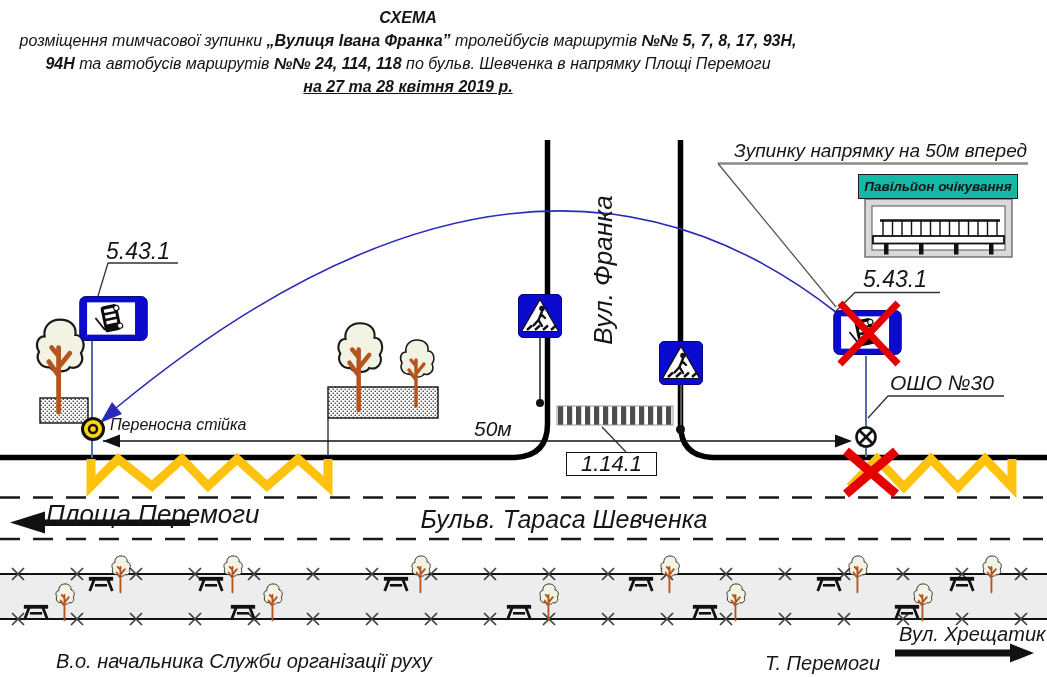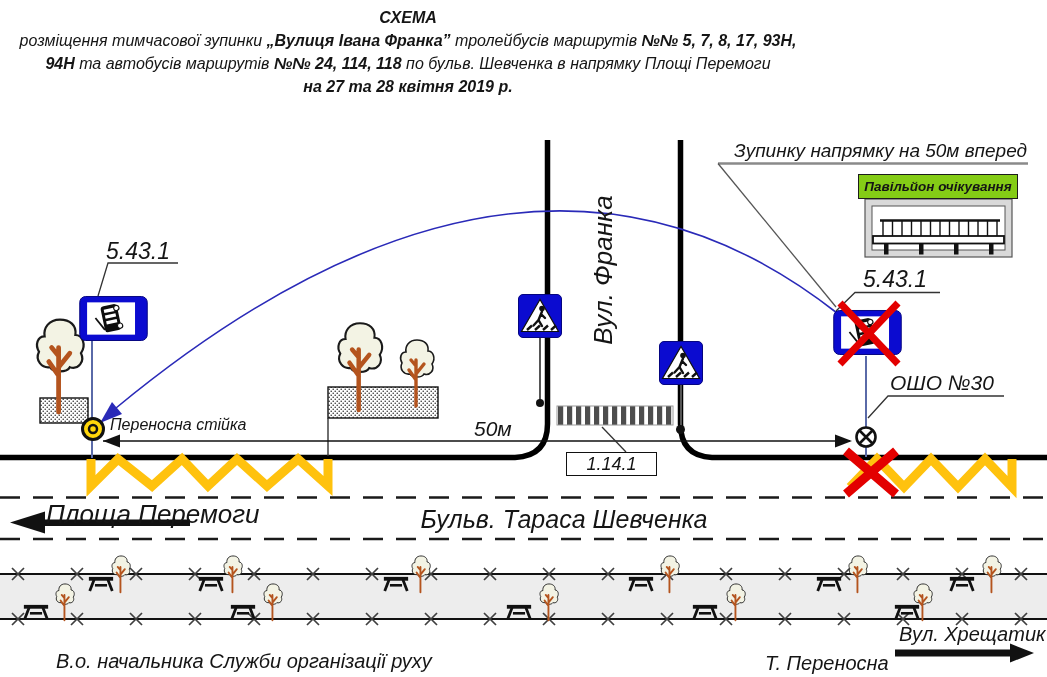--- a/index.html
+++ b/index.html
@@ -3,23 +3,23 @@
 <meta charset="utf-8">
 <style>
   html,body{margin:0;padding:0;background:#fff;}
   .page{position:relative;width:1047px;height:677px;background:#fff;overflow:hidden;
         font-family:"Liberation Sans",sans-serif;color:#151515;}
   svg{position:absolute;left:0;top:0;}
   .lbl{position:absolute;font-style:italic;white-space:nowrap;line-height:1.12;color:#151515;}
   .b{font-weight:bold;}
   .title-block{position:absolute;left:0;top:6px;width:816px;text-align:center;
                font-style:italic;font-size:16px;line-height:23px;}
-  .title-block .underlined{}
+  .title-block .underlined{text-decoration:underline;}
   .pavilion-label{display:flex;align-items:center;justify-content:center;
-                  background:#84cc16;border:1.6px solid #1c1c1c;font-weight:bold;
+                  background:#14b8a6;border:1.6px solid #1c1c1c;font-weight:bold;
                   font-size:13.5px;font-style:italic;}
   .boxed{display:flex;align-items:center;justify-content:center;background:#fff;
          border:1.6px solid #111;}
   .rot{transform:rotate(-90deg);transform-origin:center center;text-align:center;}
 </style>
 </head>
 <body>
 
 <div class="page">
 
@@ -232,26 +232,26 @@
   <div class="lbl" style="left:106px;top:239px;font-size:23px;">5.43.1</div>
 
   <div class="lbl" style="left:863px;top:267px;font-size:23px;">5.43.1</div>
 
   <div class="lbl" style="left:890px;top:371px;font-size:21px;">ОШО №30</div>
 
   <div class="lbl" style="left:110px;top:416px;font-size:16px;">Переносна стійка</div>
 
   <div class="lbl" style="left:474px;top:417px;font-size:21px;">50м</div>
 
-  <div class="lbl boxed" style="left:566px;top:452px;width:89px;height:22px;font-size:18px;font-style:italic;">1.14.1</div>
+  <div class="lbl boxed" style="left:566px;top:452px;width:89px;height:22px;font-size:22px;font-style:italic;">1.14.1</div>
 
   <div class="lbl rot" style="left:530px;top:254px;width:150px;height:32px;font-size:26px;">Вул. Франка</div>
 
   <div class="lbl" style="left:46px;top:500px;font-size:26px;">Площа Перемоги</div>
 
   <div class="lbl" style="left:420px;top:505px;width:288px;text-align:center;font-size:25px;">Бульв. Тараса Шевченка</div>
 
   <div class="lbl" style="left:899px;top:623px;font-size:20px;">Вул. Хрещатик</div>
 
   <div class="lbl" style="left:40px;top:650px;font-size:20px;margin-left:16px;">В.о. начальника Служби організації руху</div>
 
-  <div class="lbl" style="left:765px;top:652px;font-size:20px;">Т. Переносна</div>
+  <div class="lbl" style="left:765px;top:652px;font-size:20px;">Т. Перемоги</div>
 </div>
 
 </body></html>

